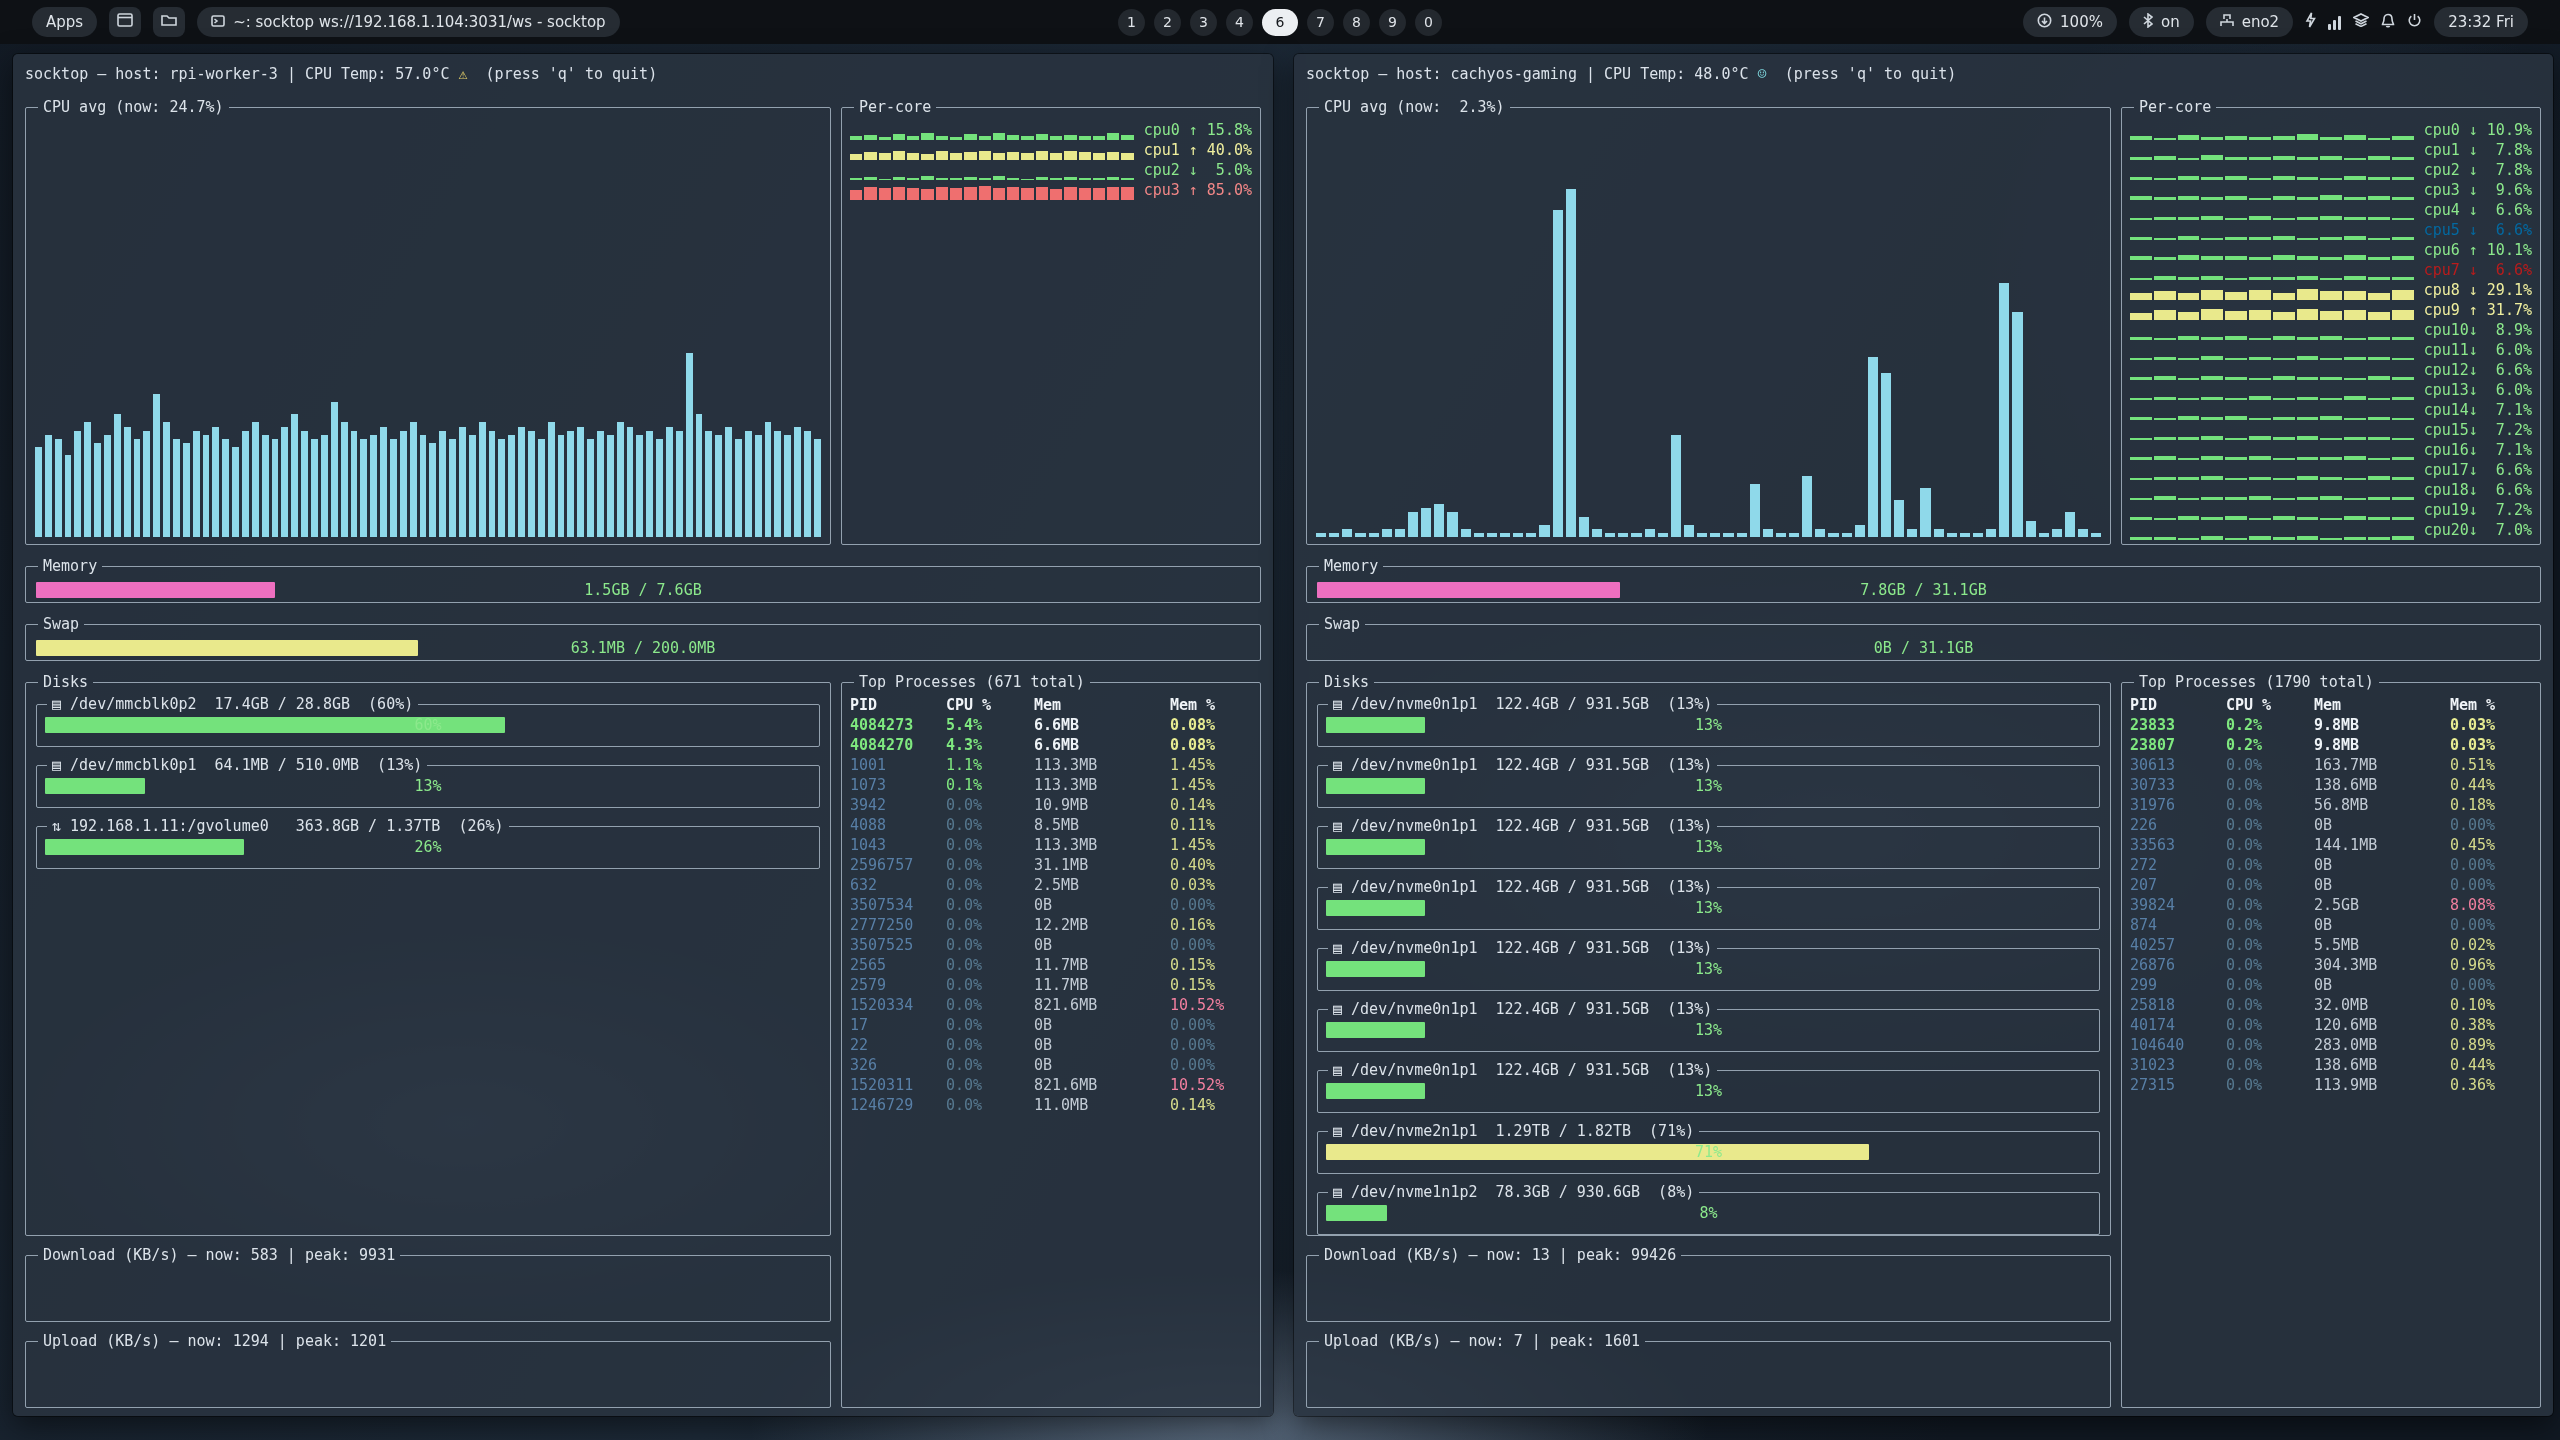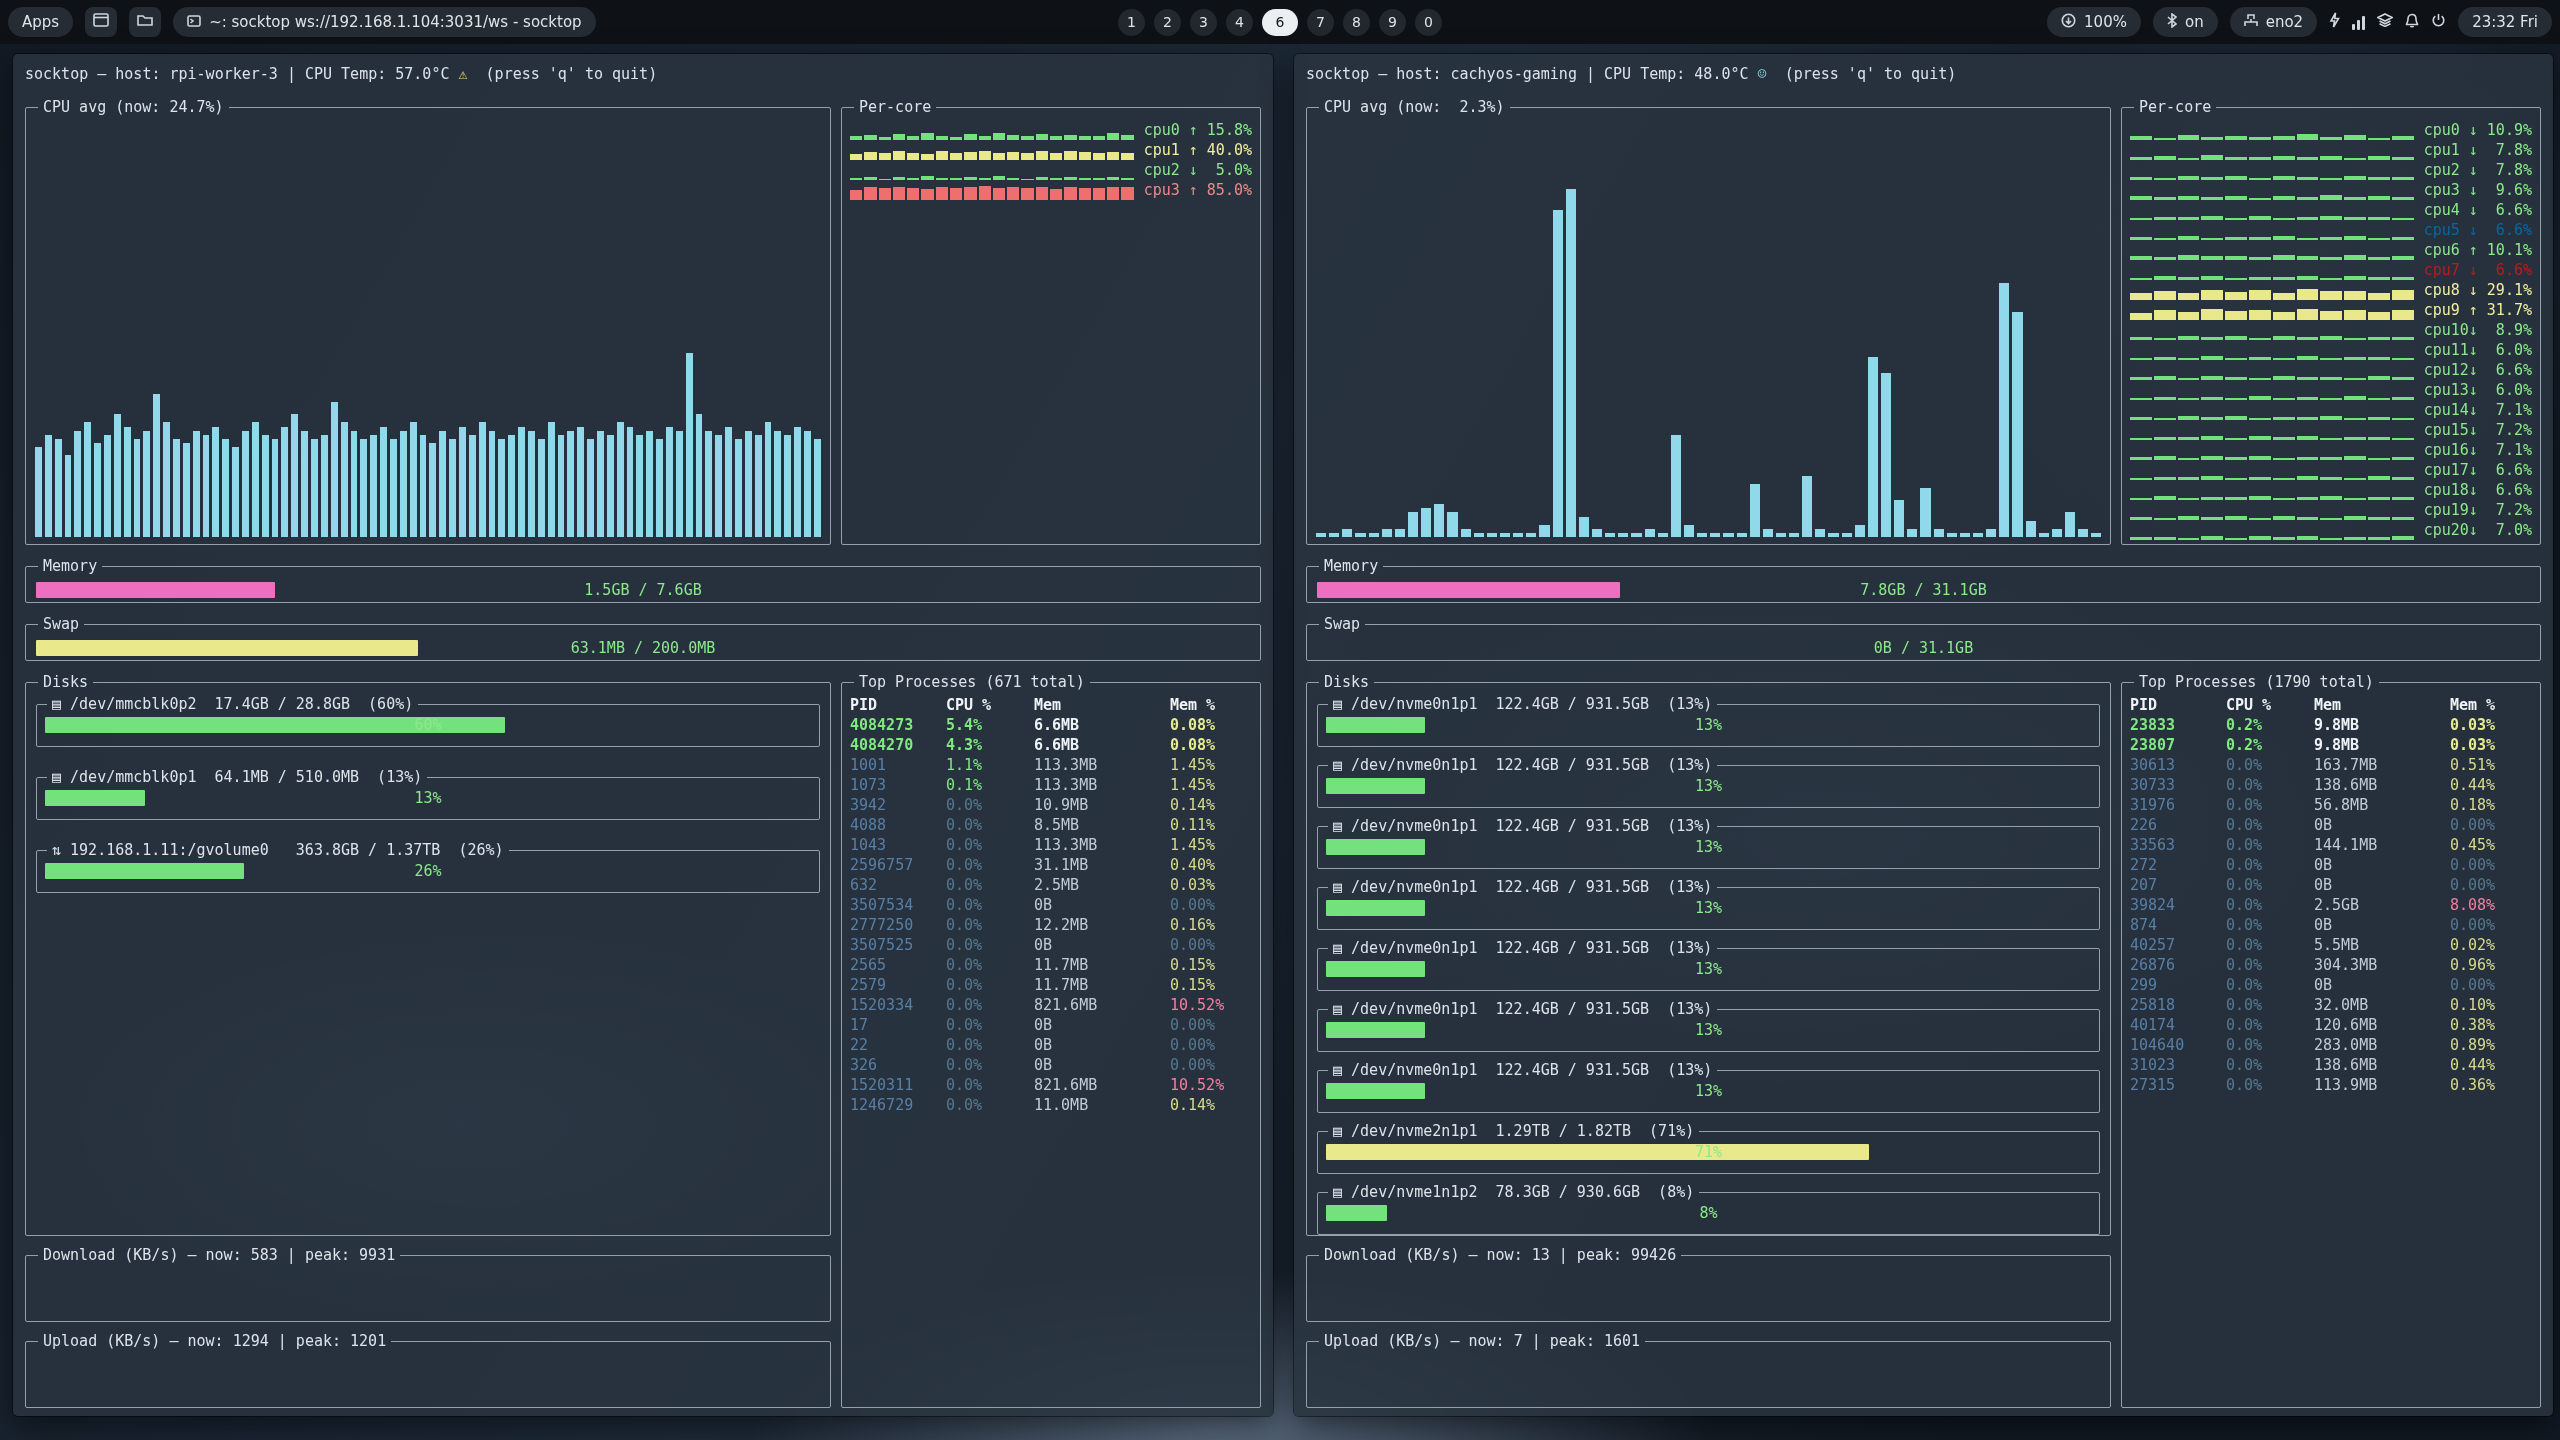--- a/index.html
+++ b/index.html
@@ -10,21 +10,21 @@
       radial-gradient(ellipse 700px 320px at 18% 78%, rgba(150,180,210,0.30), transparent 62%),
       radial-gradient(ellipse 900px 420px at 72% 58%, rgba(125,155,190,0.30), transparent 62%),
       radial-gradient(ellipse 800px 260px at 48% 99%, rgba(180,205,235,0.42), transparent 60%),
       radial-gradient(ellipse 500px 500px at 90% 20%, rgba(90,120,150,0.22), transparent 65%),
       linear-gradient(120deg, #121a24, #1d2a38 45%, #111923 82%);
   }
 
   
   .topbar {
     position:absolute; left:0; top:0; width:2560px; height:44px;
-    background:#0e1115; display:flex; align-items:center; padding:0 8px; gap:12px;
+    background:#0e1115; display:flex; align-items:center; padding:0 32px; gap:12px;
     font-family:"DejaVu Sans", sans-serif; font-size:15px; color:#dfe4e9;
   }
   .pill { background:#262c33; border-radius:15px; height:30px; display:flex; align-items:center;
           padding:0 14px; gap:8px; white-space:nowrap; }
   .icon-btn { background:#262c33; border-radius:8px; width:32px; height:30px;
           display:flex; align-items:center; justify-content:center; }
   .ws-box { position:absolute; left:50%; transform:translateX(-50%); display:flex; gap:9px; align-items:center;}
   .ws { width:27px; height:27px; border-radius:14px; background:#23282e; color:#dfe3e8;
         display:flex; align-items:center; justify-content:center; font-size:14px; }
   .ws.active { background:#eceff2; color:#15181c; width:36px; }
@@ -402,21 +402,21 @@
     <div class="meter">
         <div class="meter-fill" style="width: 31.5%; background: rgb(233, 233, 140);"></div>
         <div class="meter-label">63.1MB / 200.0MB</div>
       </div>
   </fieldset>
 
   <div class="row2">
     <div class="col-left">
       <fieldset class="panel disks-panel">
         <legend>Disks</legend>
-        <div style="display:flex;flex-direction:column;gap:21px">
+        <div style="display:flex;flex-direction:column;gap:9px">
             <fieldset class="disk">
               <legend>▤ /dev/mmcblk0p2  17.4GB / 28.8GB  (60%)</legend>
               <div class="meter">
                 <div class="meter-fill" style="width: 60%; background: rgb(116, 226, 124);"></div>
                 <div class="meter-label">60%</div>
               </div>
             </fieldset>
             <fieldset class="disk">
               <legend>▤ /dev/mmcblk0p1  64.1MB / 510.0MB  (13%)</legend>
               <div class="meter">

